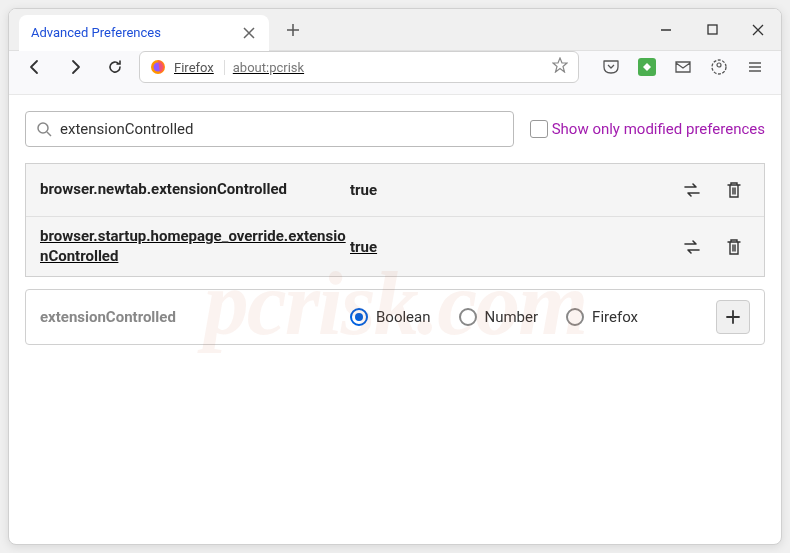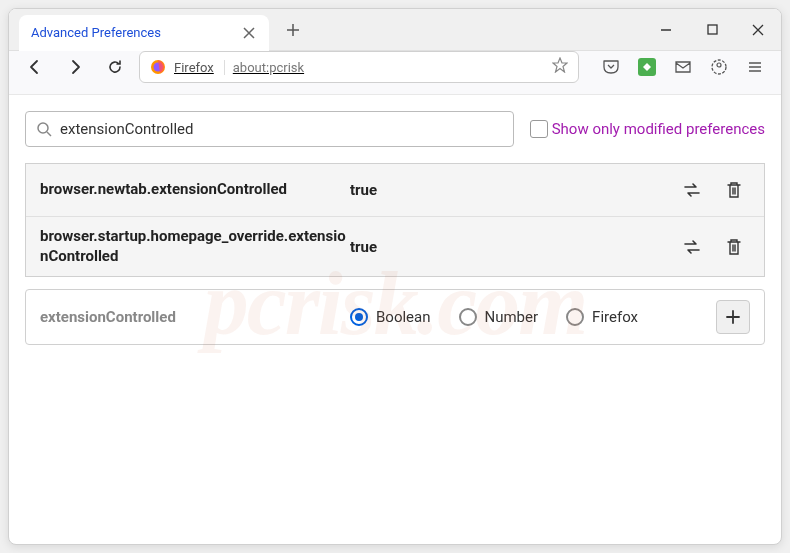--- a/index.html
+++ b/index.html
@@ -27,21 +27,21 @@
     
     .content { padding: 16px; background: #fff; }
     .search-row { display: flex; align-items: center; gap: 16px; margin-bottom: 16px; }
     .search-box { flex: 1; height: 36px; border: 1px solid #bbb; border-radius: 4px; display: flex; align-items: center; padding: 0 10px; gap: 8px; }
     .search-input { border: none; outline: none; font-size: 15px; color: #333; flex: 1; }
     .show-modified { display: flex; align-items: center; gap: 4px; font-size: 15px; color: #a21caf; justify-content: flex-end; }
     .checkbox { width: 18px; height: 18px; border: 1px solid #999; border-radius: 3px; }
     
     .pref-list { border: 1px solid #d0d0d0; border-radius: 0; overflow: hidden; }
     .pref-row { display: flex; align-items: center; padding: 10px 14px; background: #f5f5f5; border-bottom: 1px solid #e0e0e0; }
-    .pref-row:last-child { border-bottom: none; }
+    .pref-row:last-child { border-bottom: none; text-decoration: underline; }
     .pref-name { font-size: 15px; font-weight: 700; color: #222; width: 310px; word-break: break-word; line-height: 1.3; }
     .pref-value { font-size: 15px; font-weight: 700; color: #222; flex: 1; }
     .pref-actions { display: flex; gap: 10px; }
     .action-btn { width: 32px; height: 32px; display: flex; align-items: center; justify-content: center; cursor: pointer; color: #333; }
     
     .new-pref-row { border: 1px solid #d0d0d0; border-radius: 4px; margin-top: 12px; display: flex; align-items: center; padding: 10px 14px; background: #fff; }
     .new-pref-name { font-size: 15px; font-weight: 700; color: #888; width: 310px; }
     .type-options { display: flex; gap: 28px; flex: 1; align-items: center; }
     .radio-opt { display: flex; align-items: center; gap: 8px; font-size: 15px; color: #333; cursor: pointer; }
     .radio { width: 18px; height: 18px; border: 2px solid #888; border-radius: 50%; display: flex; align-items: center; justify-content: center; }

